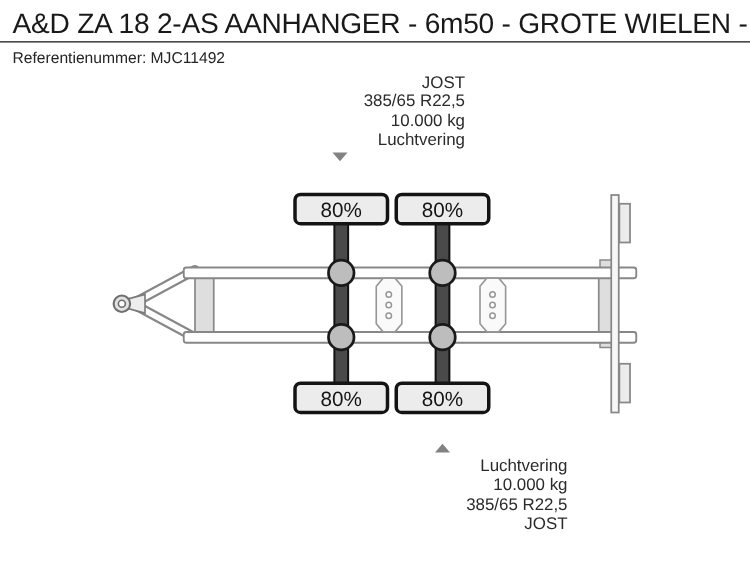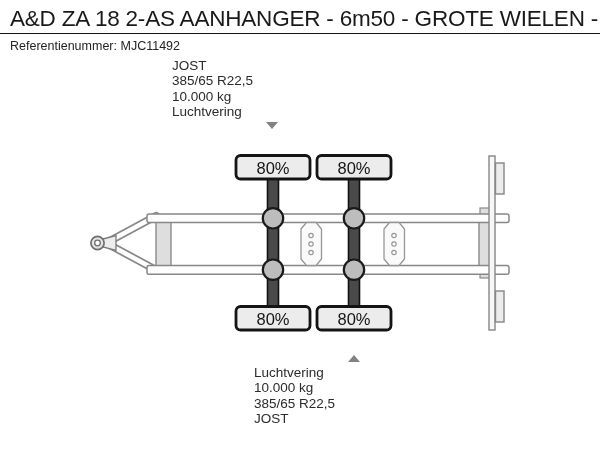--- a/index.html
+++ b/index.html
@@ -11,21 +11,21 @@
     position:absolute;left:10px;top:7px;font-size:22.5px;line-height:24px;
     color:#191919;white-space:nowrap;letter-spacing:-0.2px;font-weight:400;
   }
   .title-rule{
     position:absolute;left:0;right:0;top:33px;border-top:1.6px solid #141414;height:0;
   }
   .ref-line{
     position:absolute;left:10px;top:39px;font-size:12.5px;color:#242424;white-space:nowrap;
   }
   .anno{
-    position:absolute;width:200px;text-align:left;font-size:13.5px;line-height:15.3px;
+    position:absolute;width:200px;text-align:right;font-size:13.5px;line-height:15.3px;
     color:#2b2b2b;
   }
   .anno-top{left:172px;top:58px;}
   .anno-bottom{left:254px;top:355px;}
   .tri{width:0;height:0;margin:0 auto;}
   .tri-down{border-left:6px solid transparent;border-right:6px solid transparent;
     border-top:7px solid #828282;margin-top:3px;}
   .tri-up{border-left:6px solid transparent;border-right:6px solid transparent;
     border-bottom:7px solid #828282;margin-bottom:3px;}
   svg.diagram{position:absolute;left:0;top:0;}

